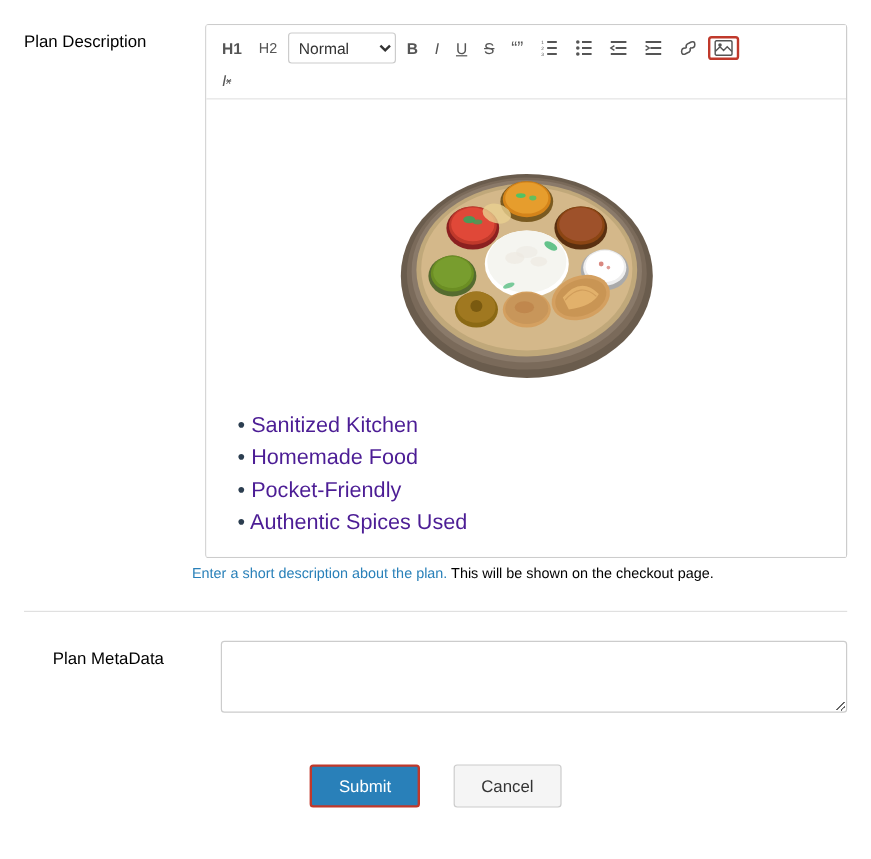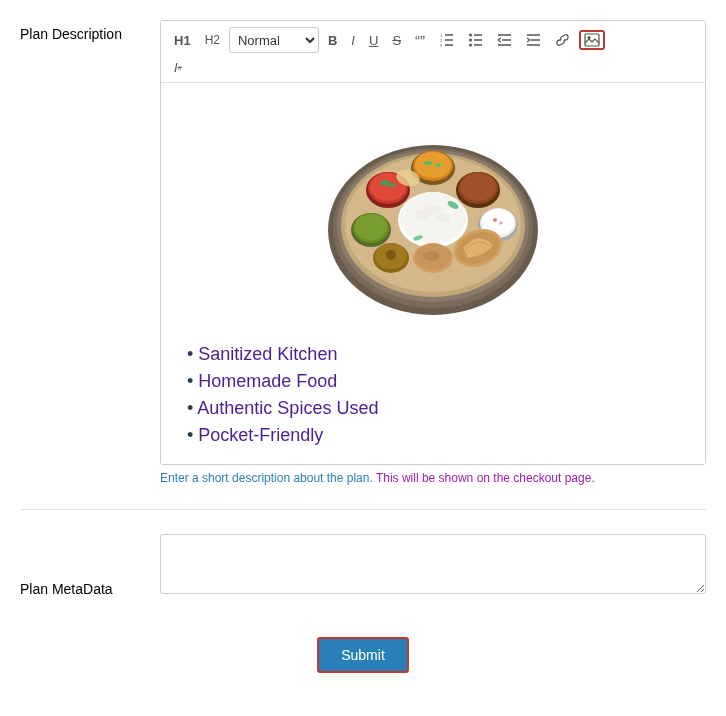--- a/index.html
+++ b/index.html
@@ -31,20 +31,21 @@
     }
 
     .form-content {
       flex: 1;
     }
 
     
     .editor-wrapper {
       border: 1px solid #ccc;
       border-radius: 3px;
+      margin-left: 11px;
     }
 
     .editor-toolbar {
       display: flex;
       align-items: center;
       padding: 6px 8px;
       border-bottom: 1px solid #ddd;
       gap: 4px;
       flex-wrap: wrap;
       background: #fff;
@@ -129,22 +130,23 @@
       color: #666;
       margin-top: 6px;
     }
     .helper-text span {
       color: #2980b9;
     }
 
     
     .form-row-meta {
       display: flex;
-      align-items: flex-end;
+      align-items: flex-start;
       margin-bottom: 30px;
+      margin-left: 24px;
     }
 
     .metadata-input {
       width: 100%;
       height: 60px;
       border: 1px solid #ccc;
       border-radius: 3px;
       padding: 6px 8px;
       font-size: 14px;
       resize: vertical;
@@ -332,34 +334,35 @@
             <ellipse cx="95" cy="78" rx="12" ry="8" fill="#e8d090" opacity="0.8" transform="rotate(15,95,78)"></ellipse>
 
             <ellipse cx="140" cy="105" rx="6" ry="3" fill="#27ae60" opacity="0.7" transform="rotate(30,140,105)"></ellipse>
             <ellipse cx="105" cy="138" rx="5" ry="2" fill="#27ae60" opacity="0.6" transform="rotate(-20,105,138)"></ellipse>
           </svg>
         </div>
 
         <ul class="editor-list">
           <li>Sanitized Kitchen</li>
           <li>Homemade Food</li>
+          <li>Pocket-Friendly</li>
           <li>Authentic Spices Used</li>
-          <li>Pocket-Friendly</li>
         </ul>
       </div>
     </div>
 
     <div class="helper-text">
-      <span>Enter a short description about the plan. </span><span style="color:#a21caf;">This will be shown on the checkout page.</span>
+      <span>Enter a short description about the plan. </span><span style="color:#000000;">This will be shown on the checkout page.</span>
     </div>
   </div>
 </div>
 
 <div class="form-row-meta">
   <div class="form-label">Plan MetaData</div>
   <div class="form-content">
     <textarea class="metadata-input" style=""></textarea>
   </div>
 </div>
 
 <div class="buttons-row">
   <button class="btn-submit">Submit</button>
+  <button class="btn-cancel">Cancel</button>
 </div>
 
 </body></html>

